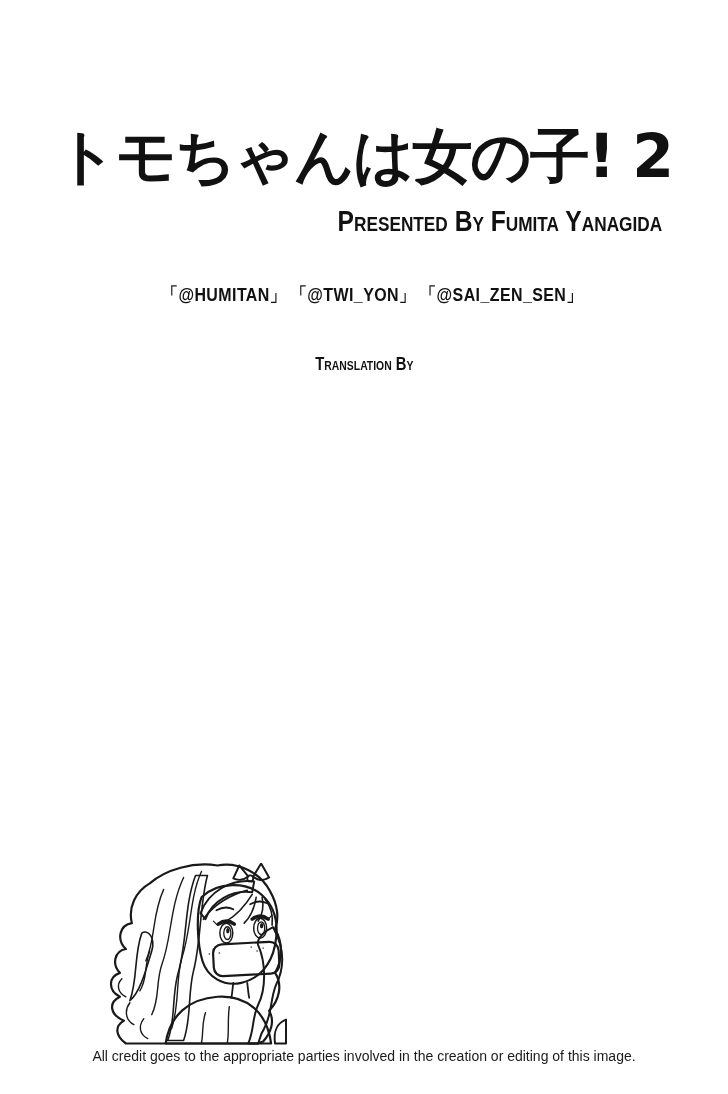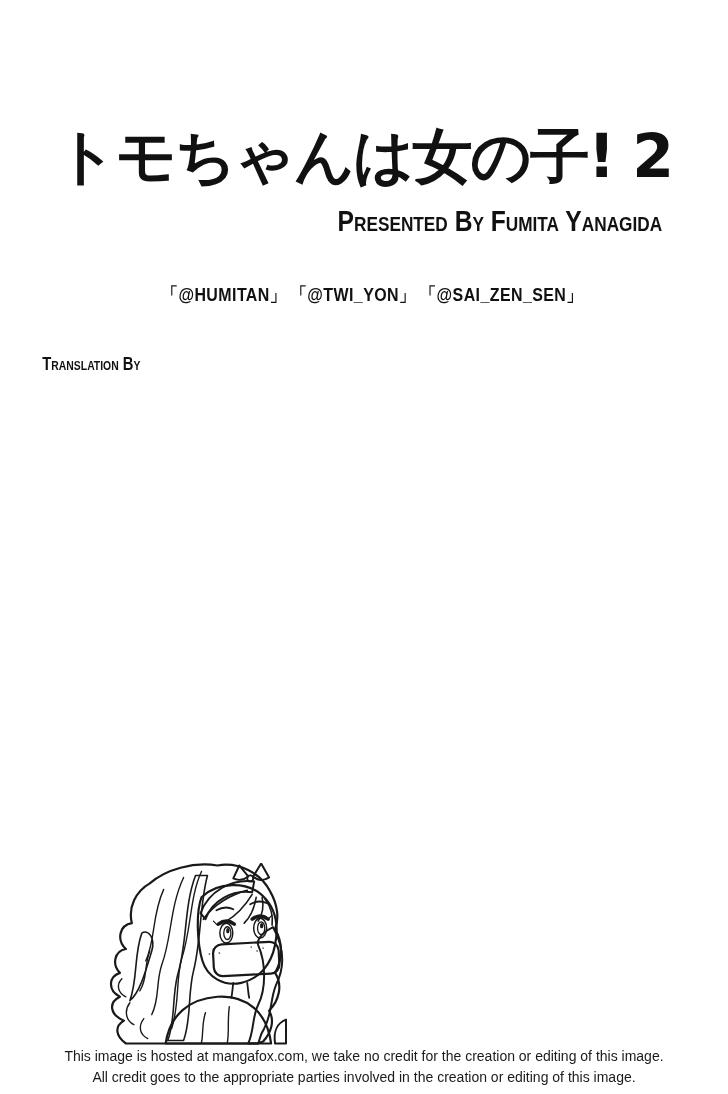--- a/index.html
+++ b/index.html
@@ -54,21 +54,21 @@
     display: inline-block;
     transform: scaleX(0.84);
     transform-origin: 50% 50%;
     font-weight: bold;
     font-size: 19px;
     letter-spacing: 0.5px;
   }
   .translation {
     position: absolute;
     top: 356px; left: 0; right: 0;
-    text-align: left;
+    text-align: center;
   }
   .translation .t-line {
     display: block;
     line-height: 16px;
     white-space: nowrap;
   }
   .translation .squeeze {
     display: inline-block;
     transform: scaleX(0.80);
     transform-origin: 50% 50%;
@@ -207,17 +207,16 @@
       <path class="ink" stroke-width="1.4" d="M 100,150 C 96,162 98,172 96,180"></path>
       <path class="ink" stroke-width="1.4" d="M 124,144 C 122,158 124,170 122,180"></path>
       <path class="ink" fill="url(#ht-dark)" stroke-width="2" d="M 170,181 C 168,168 173,160 181,157 L 181,181 Z"></path>
     </g>
 
     <path class="ink" fill="#ffffff" stroke-width="2" d="M 168,64 C 179,84 180,104 171,122 C 165,136 167,152 159,166 C 155,172 155,176 153,181
          L 143,181 C 149,168 147,154 153,142 C 161,126 161,100 153,82 C 151,76 159,68 168,64 Z"></path>
   </svg>
 
   <div class="footer">
-    <span class="f-line">This image is hosted at mangafox.com, we take no credit for the creation or editing of this image.</span>
     <span class="f-line">All credit goes to the appropriate parties involved in the creation or editing of this image.</span>
   </div>
 
 </div>
 
 </body></html>

